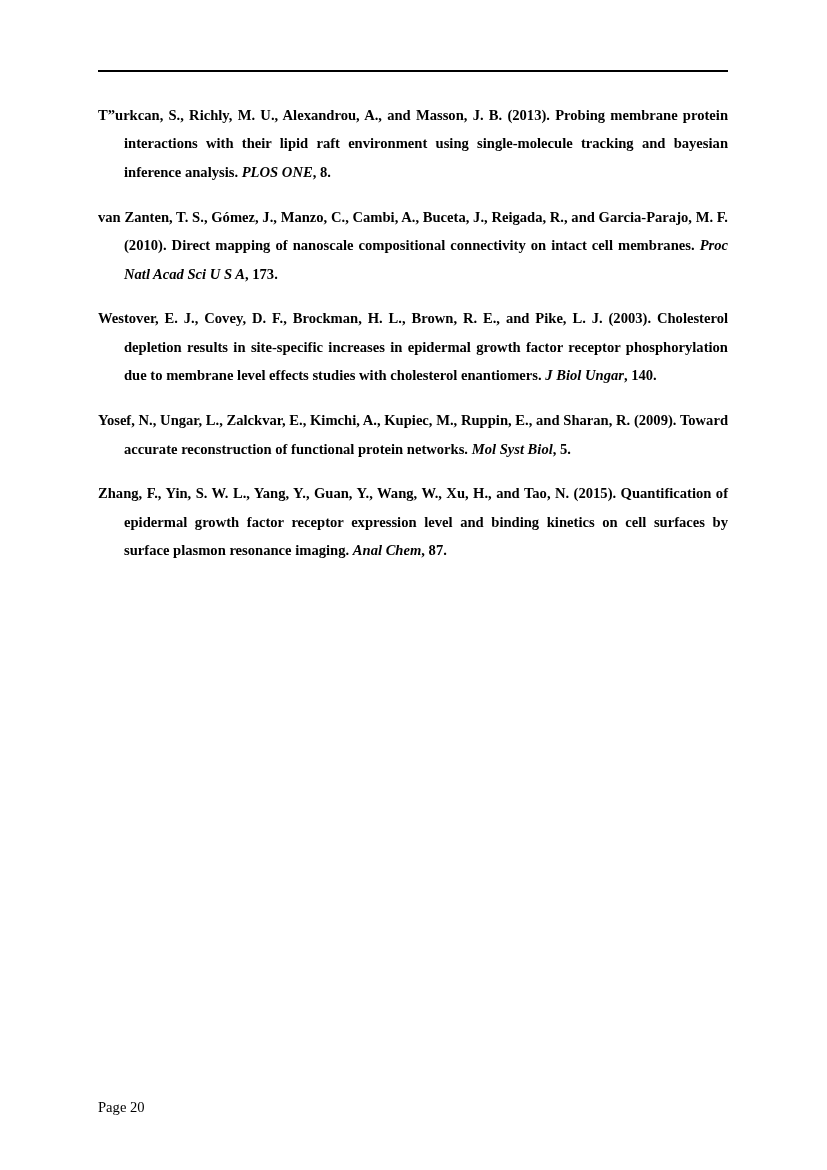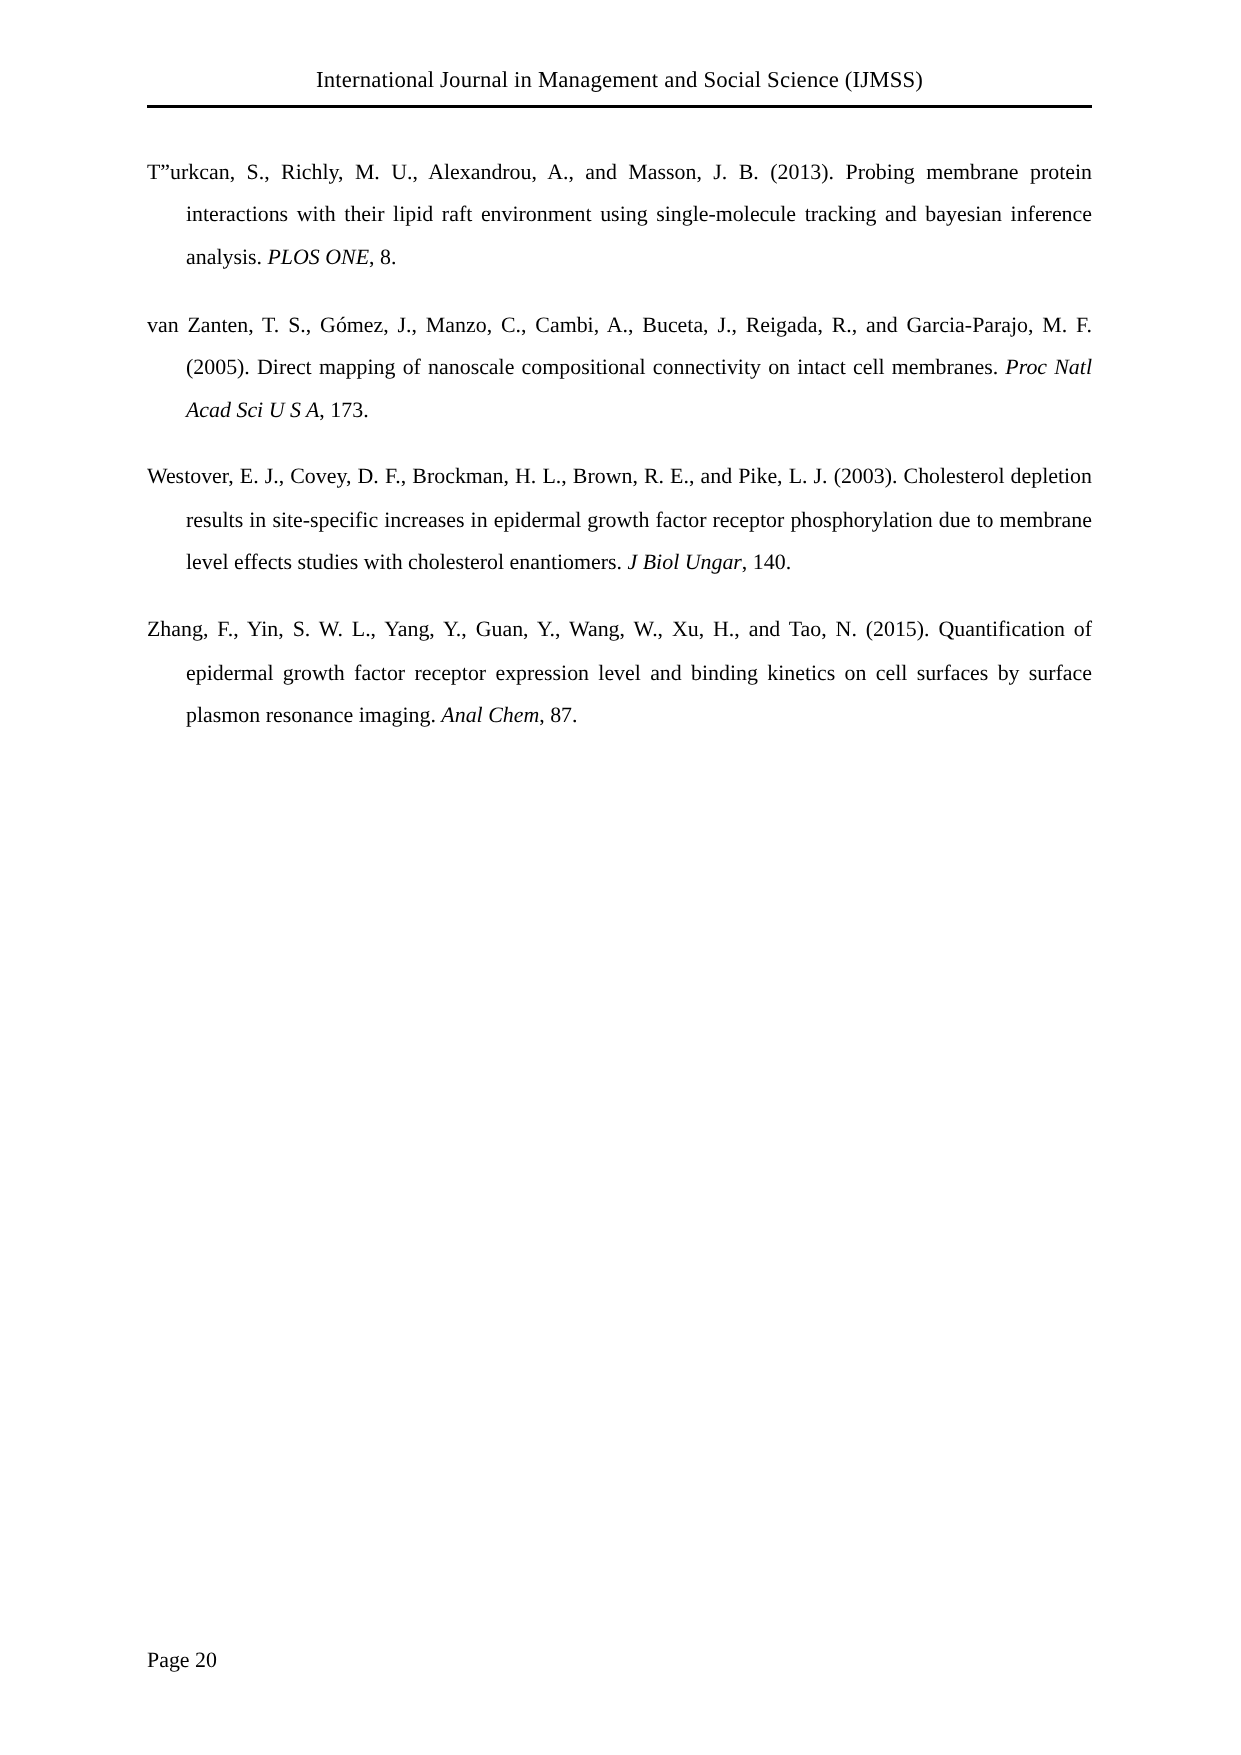--- a/index.html
+++ b/index.html
@@ -45,20 +45,21 @@
     height: 1.6px;
     background: #000000;
   }
 
   
   .biblio {
     position: absolute;
     left: 98px;
     top: 101px;
     width: 630px;
+    font-weight: bold;
   }
   .ref-entry {
     font-size: 14.6px;
     line-height: 28.4px;
     text-align: justify;
     text-justify: inter-word;
     margin: 0 0 16.5px 0;
     padding-left: 26px;
     text-indent: -26px;
     hyphens: none;
@@ -83,34 +84,32 @@
     font-size: 14.6px;
     line-height: 20px;
     text-align: left;
   }
 </style>
 </head>
 <body>
 
 <div class="page">
 
-  <div class="running-head">
-    <div class="running-head-title">International Journal in Management and Social Science (IJMSS)</div>
-  </div>
   <div class="header-rule"></div>
 
   <div class="biblio">
 
     <p class="ref-entry"><span>T”urkcan, S., Richly, M. U., Alexandrou, A., and Masson, J. B. (2013). Probing membrane protein interactions with their lipid raft environment using single-molecule tracking and bayesian inference analysis. </span><i class="jrnl">PLOS ONE</i><span>, 8.</span></p>
 
-    <p class="ref-entry"><span>van Zanten, T. S., Gómez, J., Manzo, C., Cambi, A., Buceta, J., Reigada, R., and Garcia-Parajo, M. F. (2005). Direct mapping of nanoscale compositional connectivity on intact cell membranes. </span><i class="jrnl">Proc Natl Acad Sci U S A</i><span>, 173.</span></p>
+    <p class="ref-entry"><span>van Zanten, T. S., Gómez, J., Manzo, C., Cambi, A., Buceta, J., Reigada, R., and Garcia-Parajo, M. F. (2010). Direct mapping of nanoscale compositional connectivity on intact cell membranes. </span><i class="jrnl">Proc Natl Acad Sci U S A</i><span>, 173.</span></p>
 
 
     <p class="ref-entry"><span>Westover, E. J., Covey, D. F., Brockman, H. L., Brown, R. E., and Pike, L. J. (2003). Cholesterol depletion results in site-specific increases in epidermal growth factor receptor phosphorylation due to membrane level effects studies with cholesterol enantiomers. </span><i class="jrnl">J Biol Ungar</i><span>, 140.</span></p>
 
+    <p class="ref-entry"><span>Yosef, N., Ungar, L., Zalckvar, E., Kimchi, A., Kupiec, M., Ruppin, E., and Sharan, R. (2009). Toward accurate reconstruction of functional protein networks. </span><i class="jrnl">Mol Syst Biol</i><span>, 5.</span></p>
 
     <p class="ref-entry"><span>Zhang, F., Yin, S. W. L., Yang, Y., Guan, Y., Wang, W., Xu, H., and Tao, N. (2015). Quantification of epidermal growth factor receptor expression level and binding kinetics on cell surfaces by surface plasmon resonance imaging. </span><i class="jrnl">Anal Chem</i><span>, 87.</span></p>
 
   </div>
 
   <div class="page-footer">
     <div class="page-number">Page 20</div>
   </div>
 
 </div>

